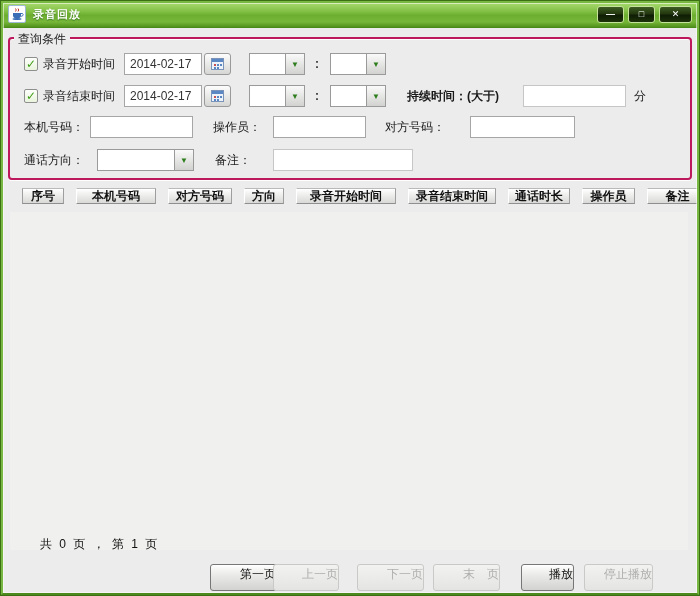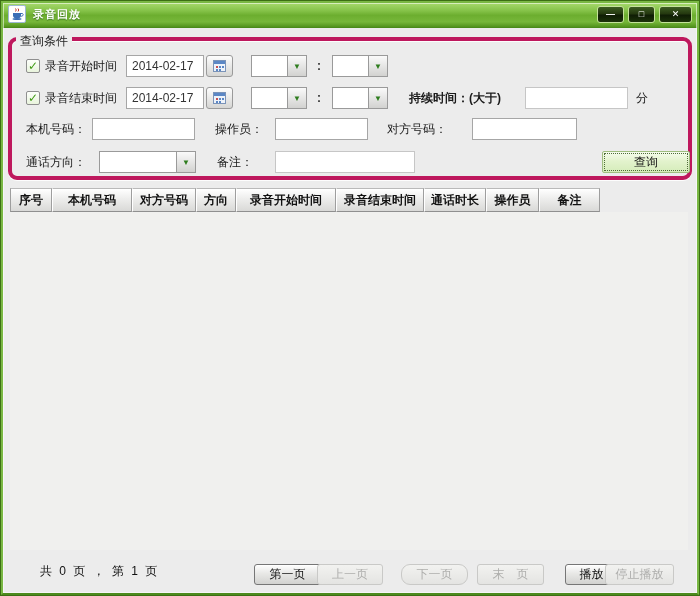--- a/index.html
+++ b/index.html
@@ -46,22 +46,22 @@
     border:1px solid #c4e29a;
     background: linear-gradient(180deg,#3d5c22 0%, #24380f 45%, #0f1d05 55%, #1c3309 100%);
     color:#fff; font-size:9px; font-weight:bold; line-height:15px; text-align:center;
     cursor:pointer;
   }
   .win-btn.min, .win-btn.max { width:27px; }
   .win-btn.close { width:33px; }
   
   .querybox {
     position:absolute; left:8px; top:37px; width:684px; height:143px;
-    border:4px solid #be185d;
-    border-radius:9px;
+    border:2px solid #be185d;
+    border-radius:4px;
     box-shadow: 0 1px 0 #fdfdfd, inset 0 1px 0 #fdfdfd;
     padding-left: 36px;
   }
   .querybox-legend {
     position:absolute; top:-8px; left:4px; background:#ececec; padding:0 4px;
     color:#222;
   }
   .abs { position:absolute; }
   .lbl { line-height:22px; white-space:nowrap; color:#1a1a1a; }
   .tfield {
@@ -108,65 +108,64 @@
     width:100%; height:100%;
     border:1px dotted #4e6b37;
     display:flex; align-items:center; justify-content:center;
     font-size:12px; color:#111;
   }
   
   .thead {
     position:absolute; left:10px; top:188px; height:24px; display:flex; z-index:5;
   }
   .th {
-    height:24px;
+    height:16px;
     background: linear-gradient(180deg,#ffffff 0%,#efefee 40%,#d9d9d7 100%);
     border-top:1px solid #b9b9b9;
     border-bottom:1px solid #8f8f8f;
     border-right:1px solid #9e9e9e;
     border-left:1px solid #ffffff;
     box-shadow: inset 0 1px 0 #ffffff;
     display:flex; align-items:center; justify-content:center;
     font-weight:bold; color:#111; font-size:12px;
-    cursor:pointer; white-space:nowrap;
+    cursor:pointer; white-space:nowrap;margin-left:12px;
   }
   .th.first { border-left:1px solid #9e9e9e; }
   .c0{width:42px}.c1{width:80px}.c2{width:64px}.c3{width:40px}.c4{width:100px}
   .c5{width:88px}.c6{width:62px}.c7{width:88px}.c8{width:53px}.c9{width:61px}
   .tbody {
     position:absolute; left:10px; top:212px; width:678px; height:338px;
     background:#f0f0ee;
   }
   
-  .status { position:absolute; left:40px; top:561px; height:20px; line-height:20px; color:#111; letter-spacing:2px; }
+  .status { position:absolute; left:40px; top:534px; height:20px; line-height:20px; color:#111; letter-spacing:2px; }
   .pgbtn {
-    position:absolute; top:564px; height:21px;
-    border-radius:3px; text-align:center;
+    position:absolute; top:564px; height:27px;
+    border-radius:3px; text-align:right;
     font-size:12px; line-height:19px;
     cursor:pointer;
-    margin-left:44px;
   }
   .pgbtn.enabled {
     background: linear-gradient(180deg,#fefefe,#e8e8e6 45%,#d2d2d0);
     border:1px solid #767676;
     box-shadow: inset 0 1px 0 #fff;
     color:#111;
   }
   .pgbtn.disabled {
     background: linear-gradient(180deg,#f2f2f0,#e4e4e2);
     border:1px solid #c9c9c7;
     color:#aeaeac;
     cursor:default;
   }
   .b-first { left:210px; width:67px; }
   .b-prev  { left:273px; width:66px; }
-  .b-next  { left:357px; width:67px;border-radius:9px; }
+  .b-next  { left:357px; width:67px; }
   .b-last  { left:433px; width:67px; }
   .b-play  { left:521px; width:53px; }
-  .b-stop  { left:561px; width:69px; }
+  .b-stop  { left:584px; width:69px; }
 </style>
 </head>
 <body>
 
 <div class="window">
 
   <div class="titlebar">
     <div class="app-icon">
       <svg width="14" height="14" viewBox="0 0 14 14">
         <path d="M5.5 1.5 Q7 3 5.5 4.5" stroke="#c43b2a" stroke-width="1" fill="none"></path>
@@ -255,23 +254,20 @@
 
     <span class="lbl abs" style="left:14px; top:110px;">通话方向：</span>
     <div class="combo abs" style="left:87px; top:110px; width:97px;">
       <span class="combo-value"></span>
       <span class="combo-btn">
           <span>▼</span>
         </span>
     </div>
     <span class="lbl abs" style="left:205px; top:110px;">备注：</span>
     <input class="tfield light abs" style="left: 263px; top: 110px; width: 140px;" value="">
-    <div class="search-btn abs" style="left:590px; top:110px;">
-      <span class="search-btn-inner">查询</span>
-    </div>
   </div>
 
   <div class="thead">
     <div class="th first c0">序号</div>
     <div class="th c1">本机号码</div>
     <div class="th c2">对方号码</div>
     <div class="th c3">方向</div>
     <div class="th c4">录音开始时间</div>
     <div class="th c5">录音结束时间</div>
     <div class="th c6">通话时长</div>

